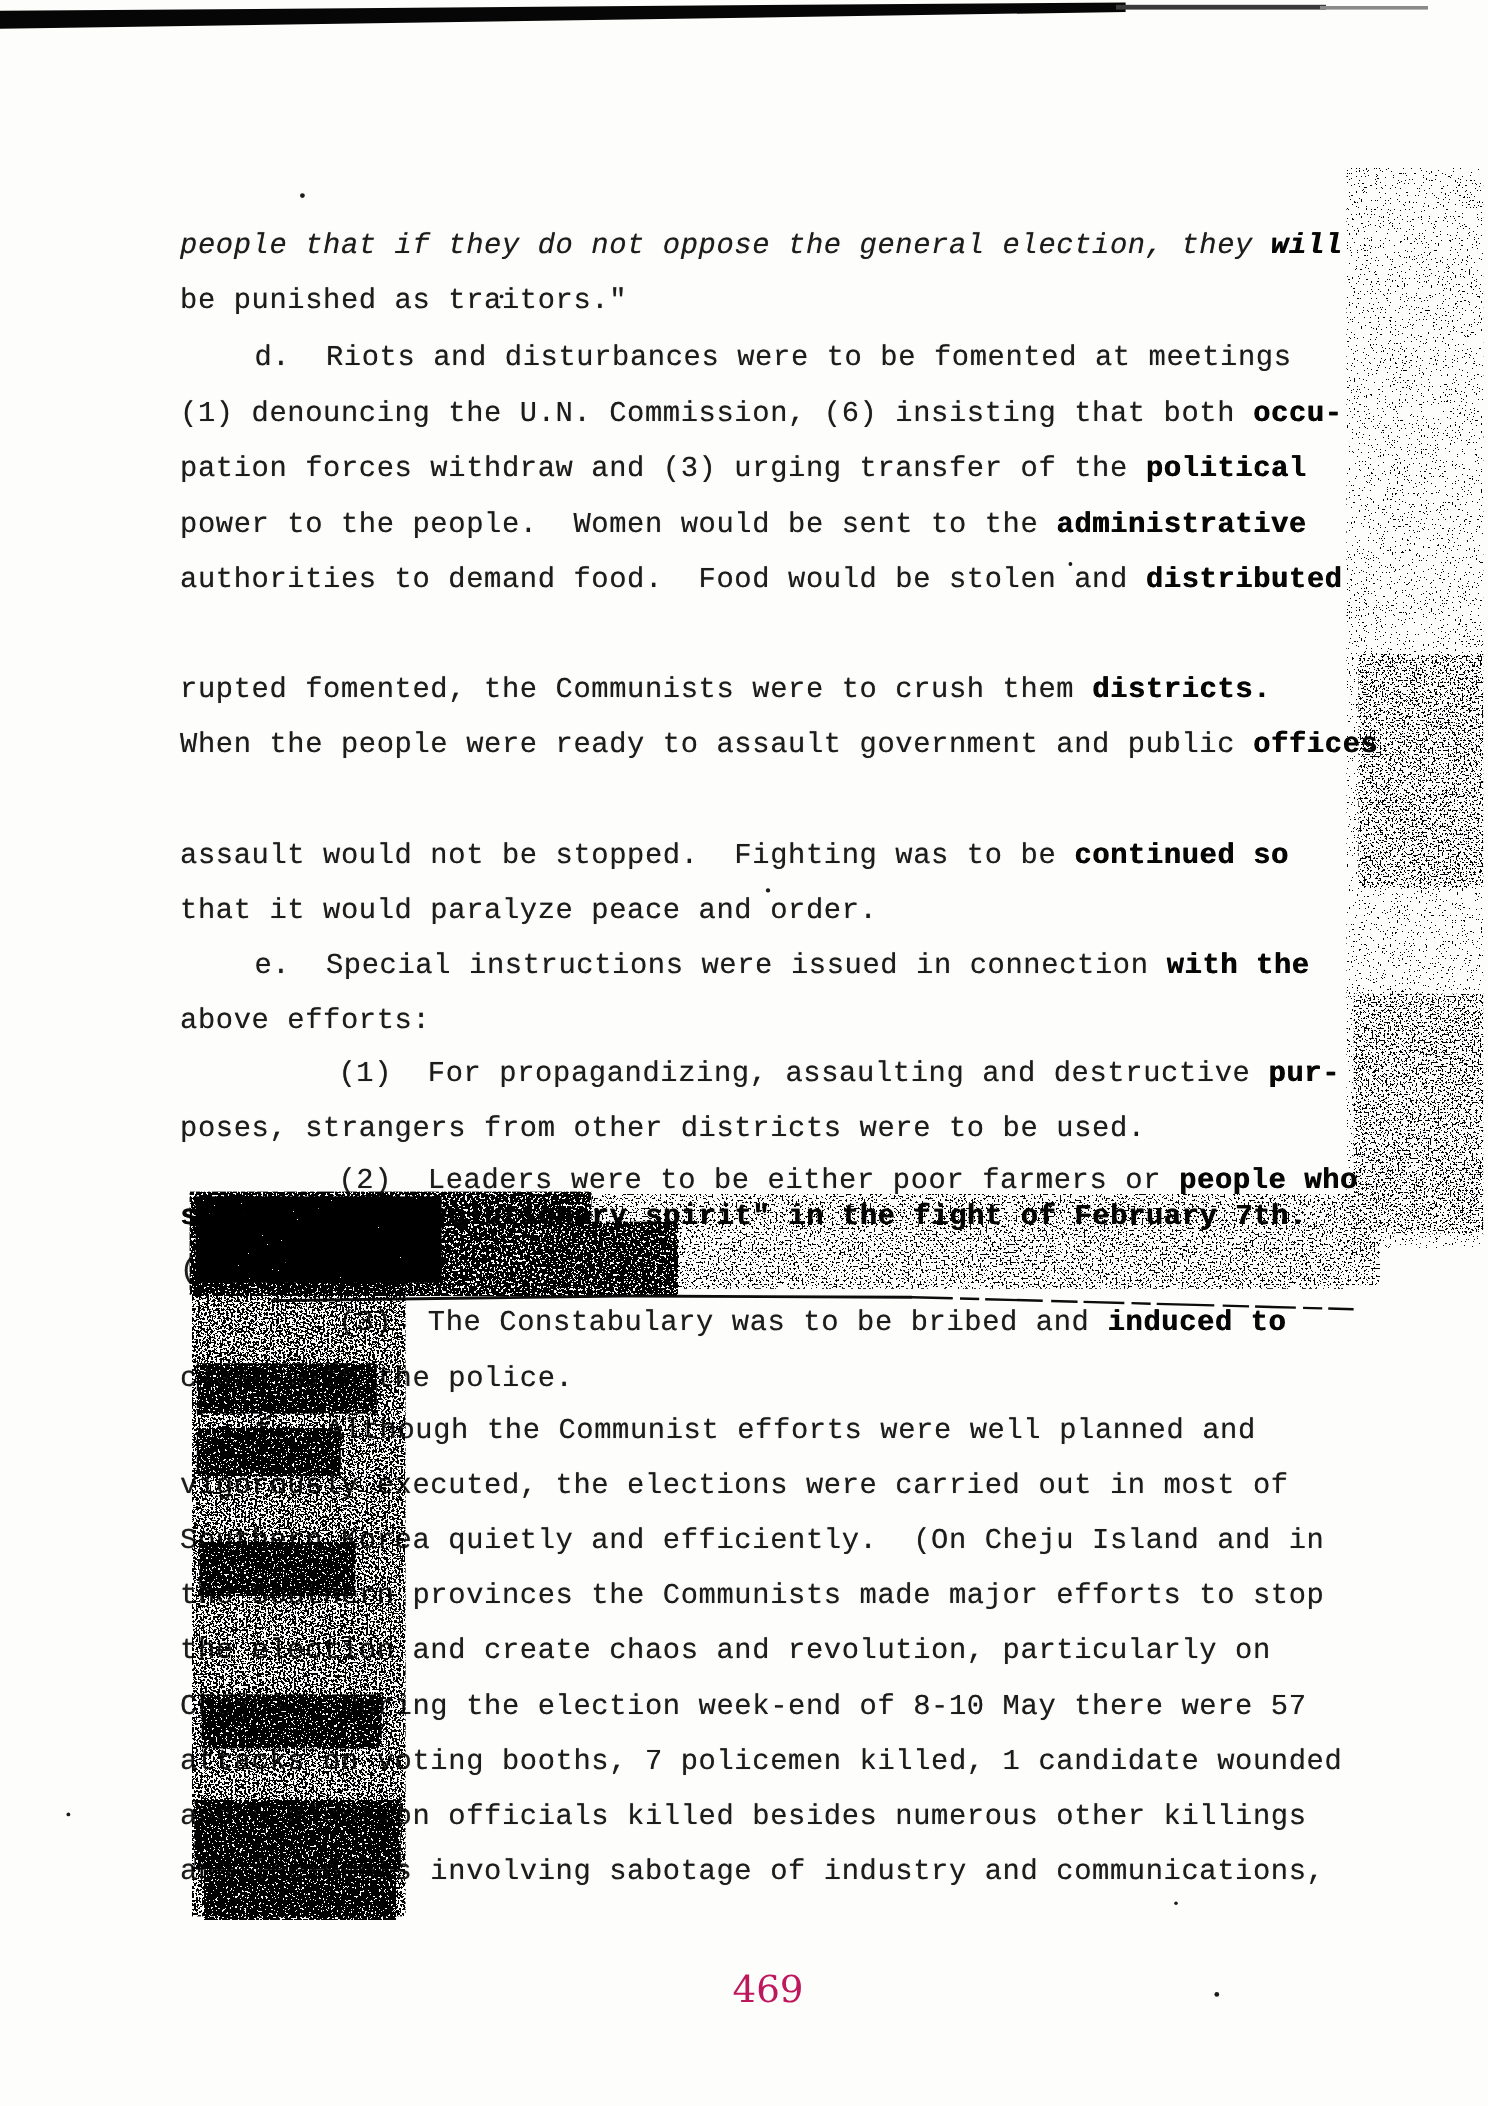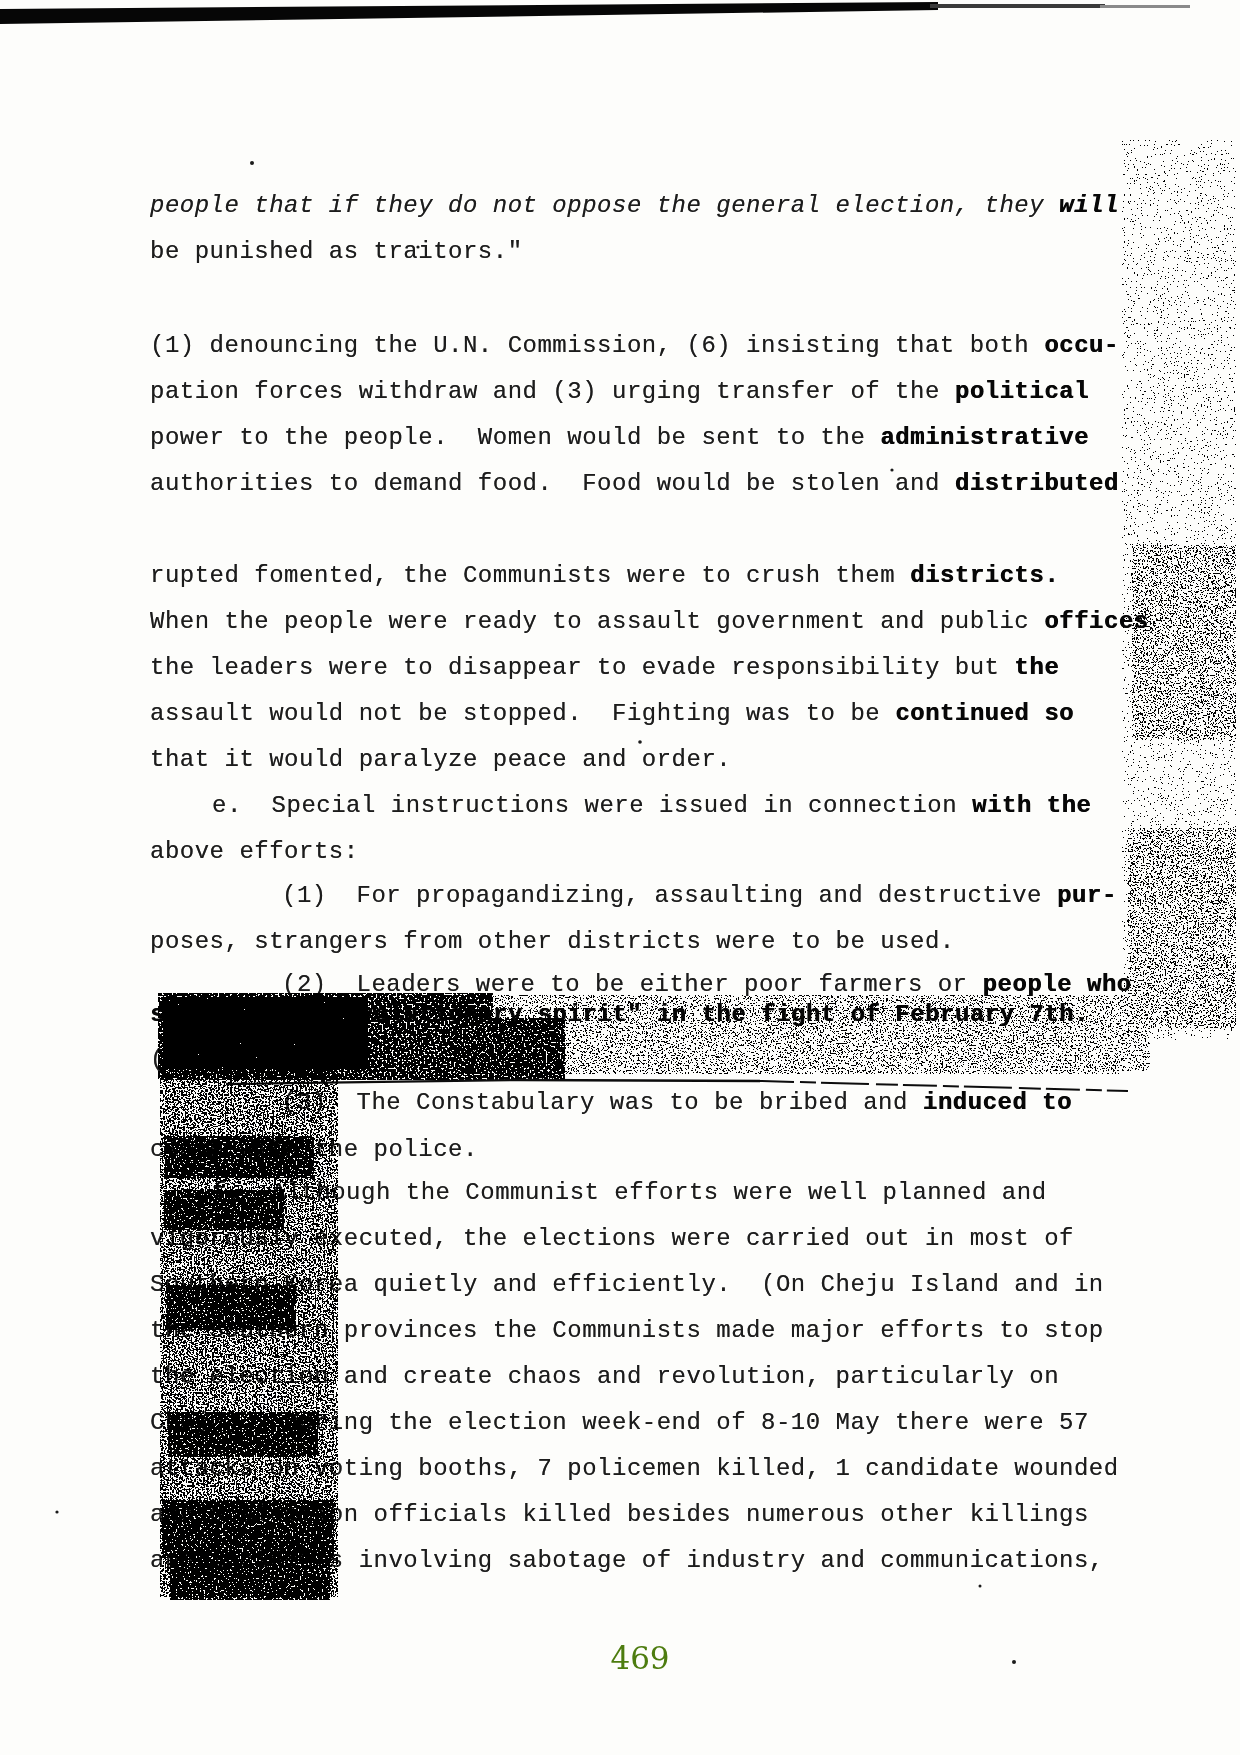--- a/index.html
+++ b/index.html
@@ -28,44 +28,44 @@
     font-weight:700;
     color:#070707;
     text-shadow:0.5px 0 0 #070707;
   }
   .page-number{
     position:absolute;
     top:1640px;left:520px;width:240px;
     text-align:center;
     font-family:"DejaVu Serif","Liberation Serif",serif;
     font-size:31px;
-    color:#4d7c0f;
+    color:#be185d;
     z-index:1;
   }
   svg.overlay{
     position:absolute;inset:0;
     z-index:2;
     pointer-events:none;
   }
 </style>
 </head>
 <body>
 
 <div class="page"></div>
 
 <div class="text-block">
     <div class="line" style="top: 192px; left: 150px; font-style: italic;"><span>people that if they do not oppose the general election, they </span><span class="b">will</span></div>
     <div class="line" style="top: 238px; left: 150px;"><span>be punished as traitors."</span></div>
+    <div class="line" style="top: 285px; left: 212px;"><span>d.  Riots and disturbances were to be fomented at meetings</span></div>
     <div class="line" style="top: 332px; left: 150px;"><span>(1) denouncing the U.N. Commission, (6) insisting that both </span><span class="b">occu-</span></div>
     <div class="line" style="top: 378px; left: 150px;"><span>pation forces withdraw and (3) urging transfer of the </span><span class="b">political</span></div>
     <div class="line" style="top: 424px; left: 150px;"><span>power to the people.  Women would be sent to the </span><span class="b">administrative</span></div>
     <div class="line" style="top: 470px; left: 150px;"><span>authorities to demand food.  Food would be stolen and </span><span class="b">distributed</span></div>
     <div class="line" style="top: 562px; left: 150px;"><span>rupted fomented, the Communists were to crush them </span><span class="b">districts.</span></div>
     <div class="line" style="top: 608px; left: 150px;"><span>When the people were ready to assault government and public </span><span class="b">offices</span></div>
-    <div class="line" style="top: 654px; left: 150px;"><span>the leaders were to disappear to evade responsibility but </span><span class="b">the</span></div>
     <div class="line" style="top: 746px; left: 150px;"><span>that it would paralyze peace and order.</span></div>
     <div class="line" style="top: 700px; left: 150px;"><span>assault would not be stopped.  Fighting was to be </span><span class="b">continued so</span></div>
     <div class="line" style="top: 792px; left: 212px;"><span>e.  Special instructions were issued in connection </span><span class="b">with the</span></div>
     <div class="line" style="top: 838px; left: 150px;"><span>above efforts:</span></div>
     <div class="line" style="top: 882px; left: 282px;"><span>(1)  For propagandizing, assaulting and destructive </span><span class="b">pur-</span></div>
     <div class="line" style="top: 928px; left: 150px;"><span>poses, strangers from other districts were to be used.</span></div>
     <div class="line" style="top: 971px; left: 282px;"><span>(2)  Leaders were to be either poor farmers or </span><span class="b">people who</span></div>
     <div class="line" style="top: 1001px; left: 150px;"><span class="b">showed the "revolutionary spirit" in the fight of February 7th.</span></div>
     <div class="line" style="top: 1046px; left: 150px;"><span>(1948)</span></div>
     <div class="line" style="top: 1089px; left: 282px;"><span>(3)  The Constabulary was to be bribed and </span><span class="b">induced to</span></div>

